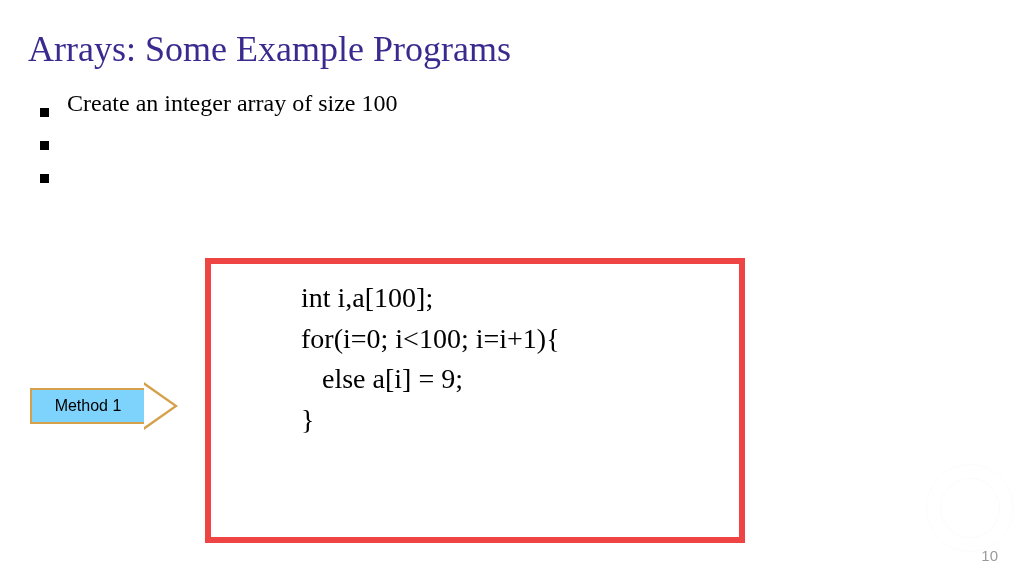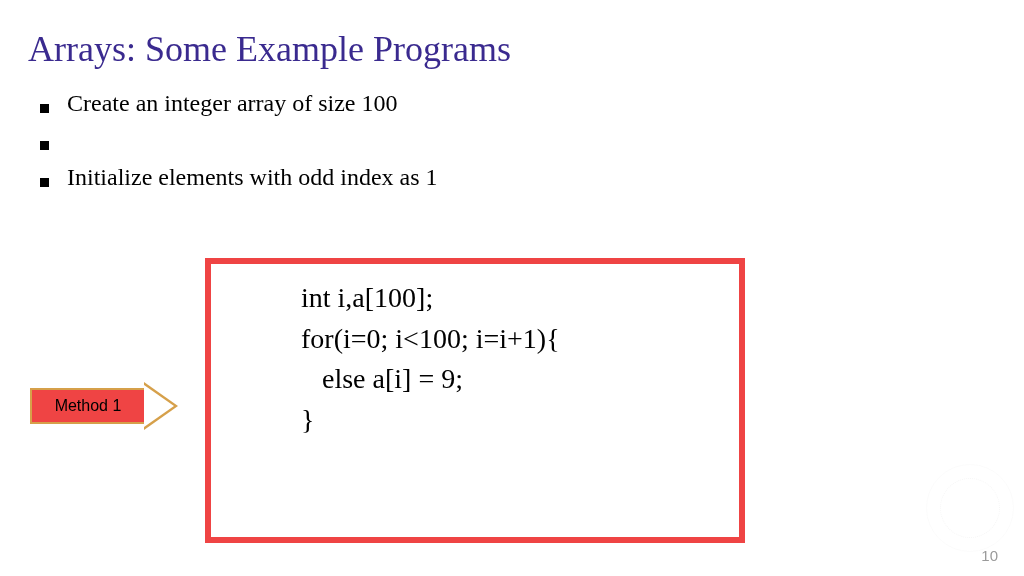--- a/index.html
+++ b/index.html
@@ -16,21 +16,21 @@
     color: #3a2a8f;
     font-weight: normal;
     padding: 28px 0 0 28px;
     font-family: Georgia, serif;
   }
   .bullets {
     padding: 20px 0 0 40px;
   }
   .bullet-row {
     display: flex;
-    align-items: center;
+    align-items: flex-end;
     margin-bottom: 14px;
   }
   .bullet-marker {
     width: 9px;
     height: 9px;
     background: #000;
     margin-top: 10px;
     margin-right: 18px;
     flex-shrink: 0;
   }
@@ -59,21 +59,21 @@
     position: absolute;
     left: 30px;
     top: 382px;
     display: flex;
     align-items: center;
   }
   .callout-box {
     width: 116px;
     height: 36px;
     border: 2px solid #d6a04a;
-    background: #ef4444;
+    background: #7dd3fc;
     display: flex;
     align-items: center;
     justify-content: center;
     font-family: Arial, sans-serif;
     font-size: 16px;
     color: #000;
   }
   .callout-arrow {
     width: 0; height: 0;
     border-top: 24px solid transparent;
@@ -127,21 +127,20 @@
 <div class="bullets">
   <div class="bullet-row">
     <div class="bullet-marker"></div>
     <div class="bullet-text">Create an integer array of size 100</div>
   </div>
   <div class="bullet-row">
     <div class="bullet-marker"></div>
   </div>
   <div class="bullet-row">
     <div class="bullet-marker"></div>
-    <div class="bullet-text">Initialize elements with odd index as 1</div>
   </div>
 </div>
 
 <div class="callout">
   <div class="callout-box">Method 1</div>
   <div class="callout-arrow"></div>
 </div>
 
 <div class="code-box">
   <div class="code-line">int i,a[100];</div>

